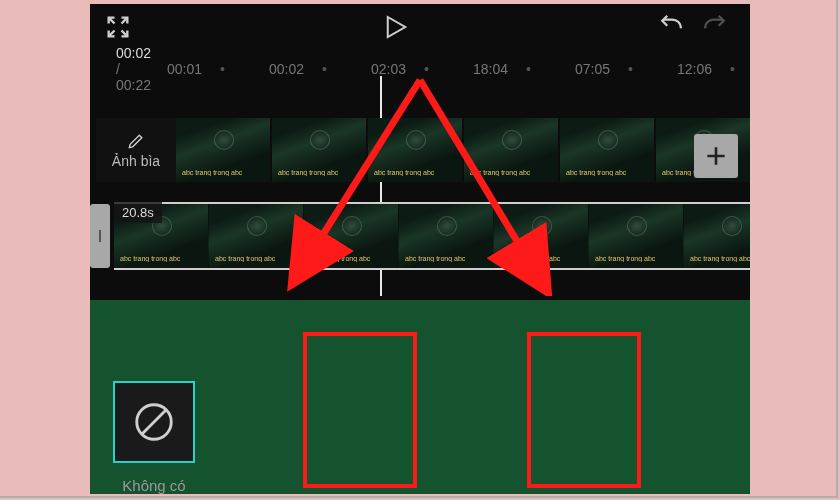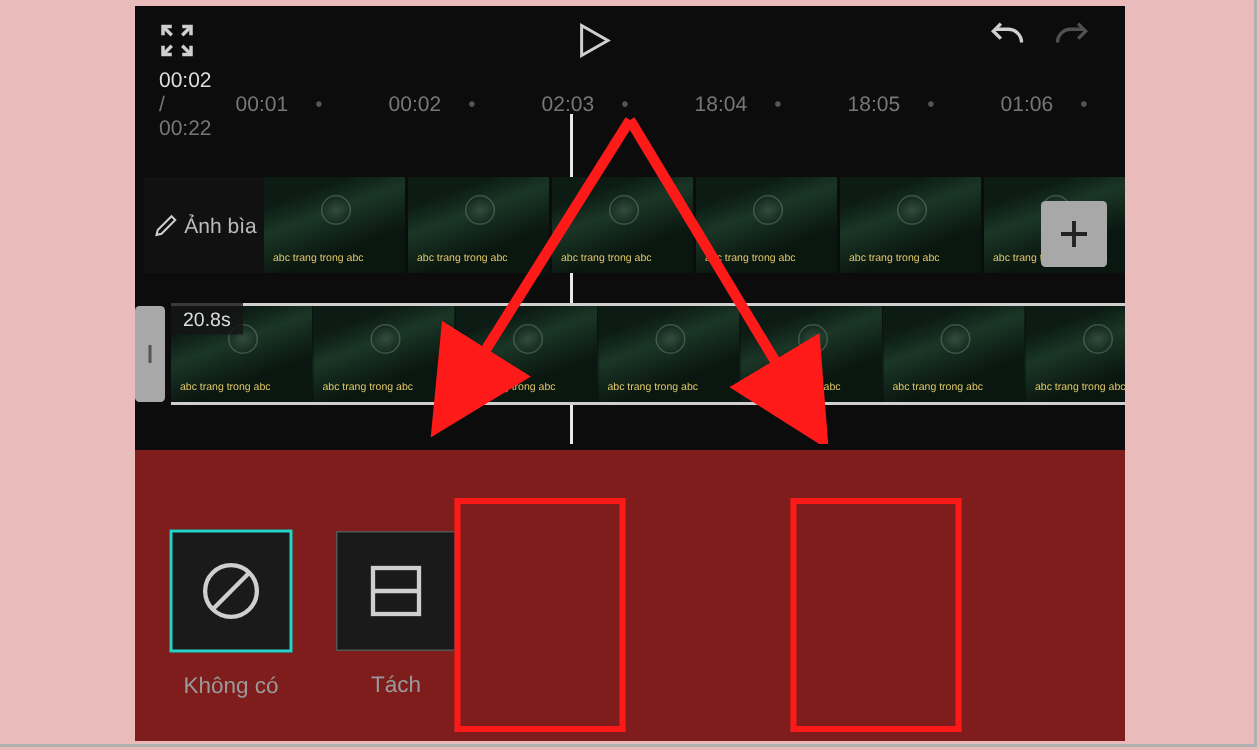--- a/index.html
+++ b/index.html
@@ -41,21 +41,21 @@
     padding: 0 20px 0 14px;
   }
   .topbar .left, .topbar .right { display:flex; align-items:center; gap:14px; }
   .topbar svg { stroke: #cfcfcf; }
   .play-wrap { flex:1; display:flex; justify-content:center; }
   
   .ruler {
     height: 30px;
     display: flex;
     align-items: center;
-    padding-left: 16px;
+    padding-left: 26px;
     gap: 10px;
     font-size: 14px;
     color: #777;
   }
   .ruler .cur { color:#ddd; }
   .ticks {
     flex:1;
     display:flex;
     align-items:flex-end;
     gap: 2px;
@@ -79,21 +79,21 @@
     align-items:center;
   }
   .row1 { top: 4px; }
   .row2 { top: 90px; }
   .cover {
     width: 80px;
     height: 64px;
     margin-left: 6px;
     background:#111;
     display:flex;
-    flex-direction:row;
+    flex-direction:column;
     align-items:center;
     justify-content:center;
     gap:2px;
     color:#bbb;
     font-size:14px;
   }
   .thumbs {
     flex:1;
     height:64px;
     display:flex;
@@ -162,23 +162,23 @@
     position:absolute;
     top:-34px; bottom:-6px;
     left:290px;
     width:2px;
     background:#e8e8e8;
   }
   
   .effects{
     margin-top:auto;
     height:170px;
-    background:#7f1d1d;
-    display:flex;
-    align-items:center;
+    background:#14532d;
+    display:flex;
+    align-items:flex-end;
     padding:24px 10px 0 16px;
     gap:14px;
   }
   .eff{
     width:96px;
     display:flex; flex-direction:column; align-items:center;
     gap:14px;
   }
   .eff .box{
     width:78px; height:78px;
@@ -254,25 +254,25 @@
         </div>
         <div class="tick">
           <span>02:03</span>
           <span class="dot">•</span>
         </div>
         <div class="tick">
           <span>18:04</span>
           <span class="dot">•</span>
         </div>
         <div class="tick">
-          <span>18:05</span>
-          <span class="dot">•</span>
-        </div>
-        <div class="tick">
-          <span>01:06</span>
+          <span>07:05</span>
+          <span class="dot">•</span>
+        </div>
+        <div class="tick">
+          <span>12:06</span>
           <span class="dot">•</span>
         </div>
       </div>
   </div>
   <div class="spacer"></div>
 
   <div class="timeline-area">
     <div class="playhead"></div>
 
     <div class="row row1">
@@ -346,29 +346,20 @@
 
   <div class="effects" id="effects">
       <div class="eff active">
         <div class="box">
           <svg width="46" height="46" viewBox="0 0 48 48">
             <circle cx="24" cy="24" r="18" stroke="#cfcfcf" stroke-width="3" fill="none"></circle>
             <line x1="11" y1="37" x2="37" y2="11" stroke="#cfcfcf" stroke-width="3" fill="none"></line>
           </svg>
         </div>
         <div class="lbl">Không có</div>
-      </div>
-      <div class="eff">
-        <div class="box">
-          <svg width="46" height="46" viewBox="0 0 48 48">
-            <rect x="8" y="8" width="32" height="32" stroke="#cfcfcf" stroke-width="3" fill="none"></rect>
-            <line x1="8" y1="24" x2="40" y2="24" stroke="#cfcfcf" stroke-width="3" fill="none"></line>
-          </svg>
-        </div>
-        <div class="lbl">Tách</div>
       </div>
     </div>
 </div>
 
 <div class="highlight" style="left:303px; top:332px; width:106px; height:148px;"></div>
 <div class="highlight" style="left:527px; top:332px; width:106px; height:148px;"></div>
 
 <svg class="arrow" style="left:280px; top:76px;" width="200" height="220">
   <defs>
       <marker id="ah1" markerWidth="10" markerHeight="10" refX="6" refY="5" orient="auto">

